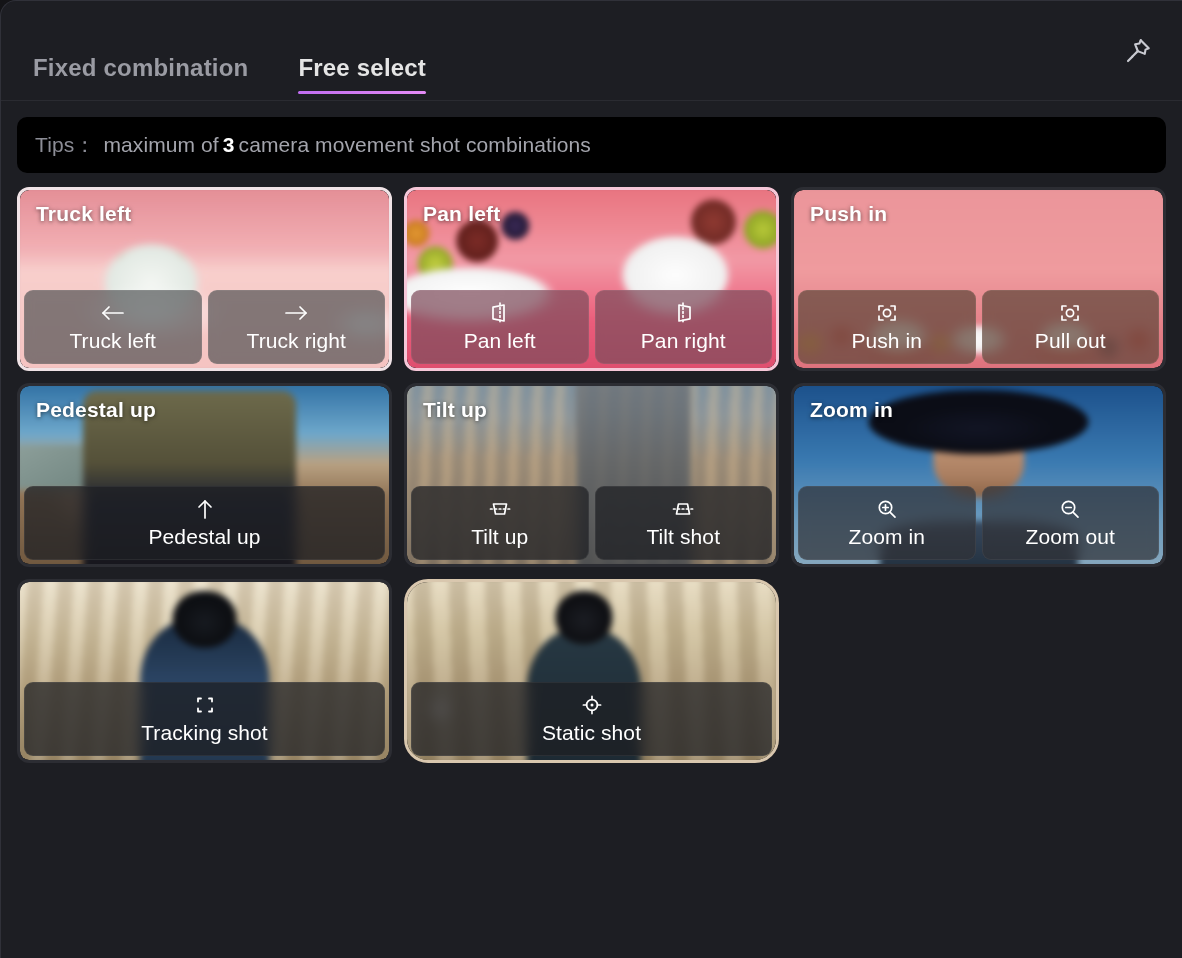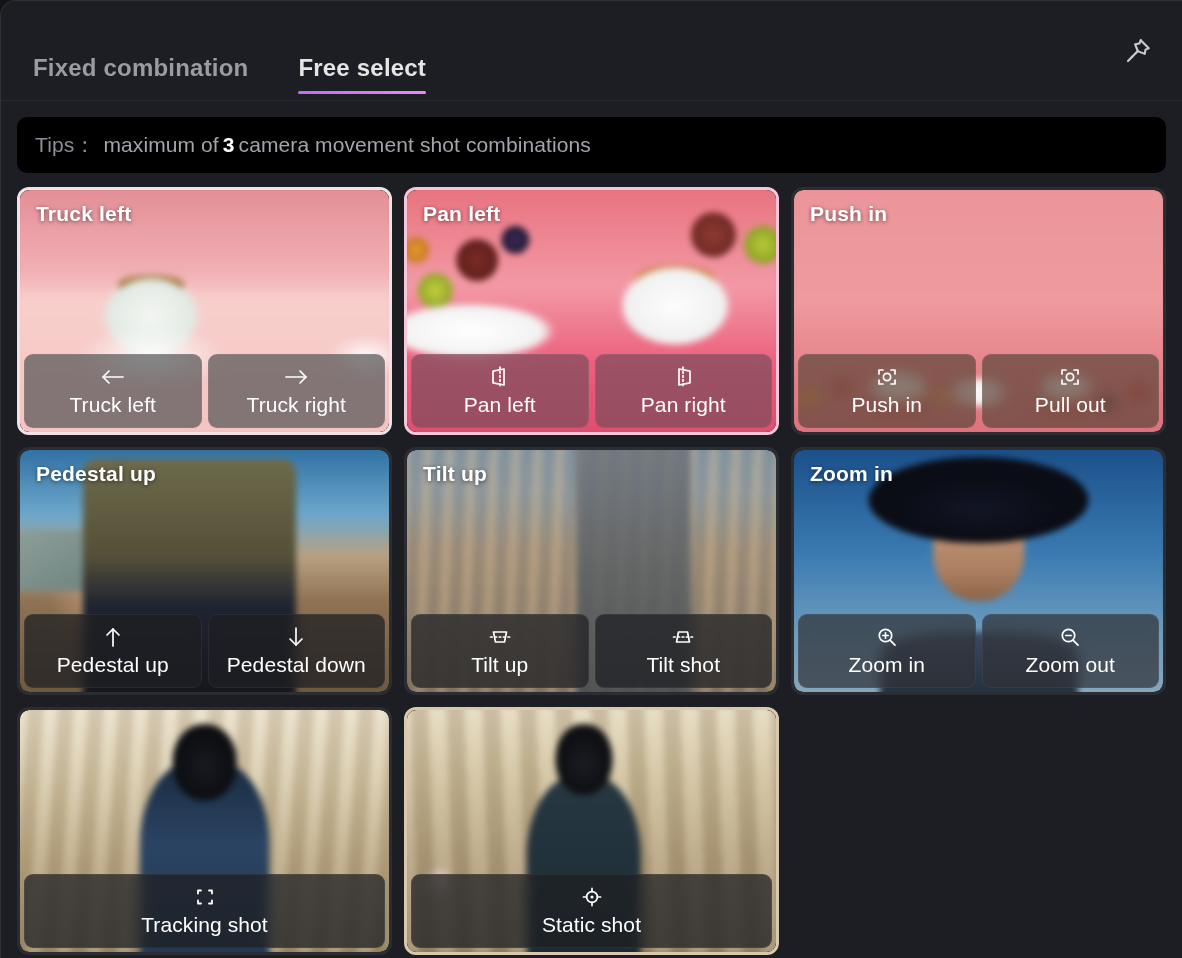--- a/index.html
+++ b/index.html
@@ -83,30 +83,30 @@
   
   .grid {
     display: grid;
     grid-template-columns: repeat(3, 1fr);
     gap: 12px 12px;
     padding: 14px 16px 16px 16px;
   }
 
   .card {
     position: relative;
-    height: 248px;
+    height: 184px;
     border-radius: 12px;
     overflow: hidden;
     cursor: pointer;
     background: #0e0e10;
     border: 3px solid transparent;
   }
   .card.sel-light { border-color: #f0e3e6; }
   .card.sel-pink  { border-color: #f6c7d8; }
-  .card.sel-warm  { border-color: #d9c7ae; }
+  .card.sel-warm  { border-color: #d9c7ae; border-radius: 24px; }
   .card.plain     { border-color: #2c2d33; }
 
   .thumb {
     position: absolute;
     inset: 0;
     border-radius: 9px;
     overflow: hidden;
   }
   .thumb .scene { position: absolute; inset: 0; }
 
@@ -452,29 +452,20 @@
       <div class="btn-row">
         <div class="opt dark">
           <span class="oicon">
             <svg class="ic" width="24" height="24" viewBox="0 0 24 24" fill="none" stroke="#fff" stroke-width="1.7" stroke-linecap="round" stroke-linejoin="round">
               <path d="M12 21V4"></path>
                 <path d="M6 10l6-6 6 6"></path>
             </svg>
           </span>
           <span class="olabel">Pedestal up</span>
         </div>
-        <div class="opt dark">
-          <span class="oicon">
-            <svg class="ic" width="24" height="24" viewBox="0 0 24 24" fill="none" stroke="#fff" stroke-width="1.7" stroke-linecap="round" stroke-linejoin="round">
-              <path d="M12 3v17"></path>
-                <path d="M6 14l6 6 6-6"></path>
-            </svg>
-          </span>
-          <span class="olabel">Pedestal down</span>
-        </div>
       </div>
     </div>
 
     <div class="card plain">
       <div class="thumb">
         <div class="blurwrap">
             <div class="scene sc-tilt"></div>
           </div>
       </div>
       <div class="card-title">Tilt up</div>

